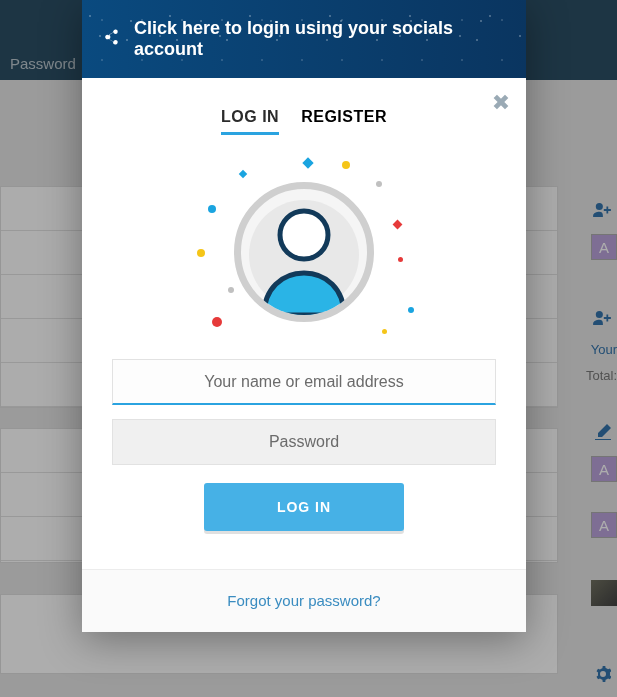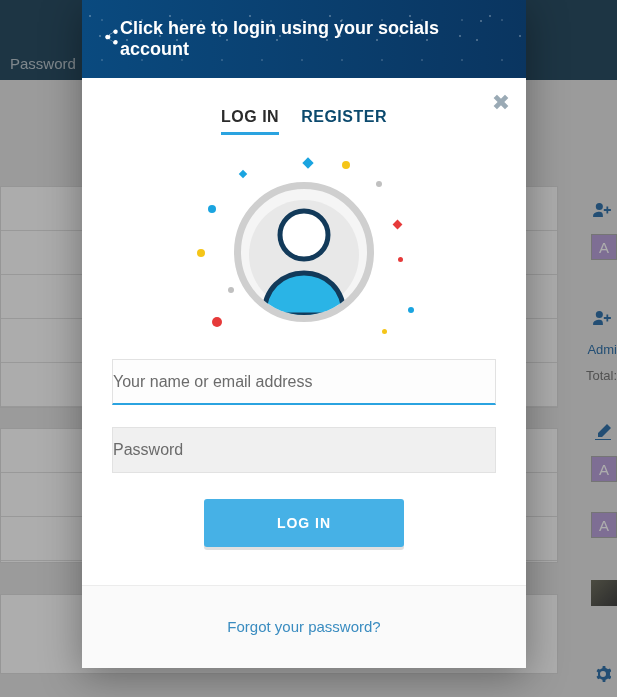--- a/index.html
+++ b/index.html
@@ -73,41 +73,41 @@
     background-image:
       radial-gradient(circle at 10% 20%, rgba(255,255,255,0.25) 1px, transparent 1px),
       radial-gradient(circle at 30% 60%, rgba(255,255,255,0.25) 1px, transparent 1px),
       radial-gradient(circle at 70% 30%, rgba(255,255,255,0.25) 1px, transparent 1px),
       radial-gradient(circle at 90% 80%, rgba(255,255,255,0.25) 1px, transparent 1px),
       radial-gradient(circle at 50% 50%, rgba(255,255,255,0.15) 1px, transparent 1px),
       linear-gradient(90deg,#0a4a7f,#0a3560);
     background-size: 80px 80px,60px 60px,70px 70px,50px 50px,40px 40px,100% 100%;
     color: #fff; font-weight: 600; font-size: 18px;
     padding: 18px 20px;
-    display: flex; align-items: center; 
+    display: flex; align-items: center; gap: 14px;
     cursor: pointer;
   }
   .share-icon svg { width: 18px; height: 18px; fill: #fff; }
 
   .modal-body { position: relative; padding: 30px 30px 38px; }
 
   .close-btn {
     position: absolute; right: 14px; top: 14px;
     width: 22px; height: 22px; cursor: pointer;
     color: #9aaab5; font-size: 22px; display:flex;align-items:center;justify-content:center;
   }
 
   .tabs {
     display: flex; justify-content: center; gap: 22px;
     margin-bottom: 22px;
   }
   .tab {
     font-size: 16px; font-weight: 600; letter-spacing: 0.5px;
     padding-bottom: 6px; cursor: pointer;
-    color: #0c4a6e;
+    color: #000000;
   }
   .tab.active {
     color: #2b2b2b;
     border-bottom: 3px solid #2aa3e0;
   }
 
   .avatar-wrap {
     position: relative;
     width: 220px; height: 190px;
     margin: 0 auto 12px;
@@ -120,42 +120,42 @@
     display:flex; align-items:flex-end; justify-content:center;
     overflow:hidden;
   }
   .avatar-circle svg { width: 110px; height: 120px; }
   .dot { position:absolute; border-radius:50%; }
 
   .field {
     width: 100%; height: 46px;
     border: 1px solid #e2e2e2;
     background: #fdfdfd;
-    font-size: 16px; 
-    color: #404040; margin-bottom: 22px;
+    font-size: 16px; text-align: center;
+    color: #404040; margin-bottom: 14px;
     outline: none;
   }
   .field.focused { border-bottom: 2px solid #2aa3e0; }
   .field.pwd { background: #f0f0f0; }
   .field::placeholder { color: #6b6b6b; }
 
   .login-btn {
     display: block; margin: 4px auto 0;
     width: 200px; height: 48px;
     background: #46b1e6; color: #fff;
     font-size: 14px; font-weight: 600; letter-spacing: 1px;
     border: none; border-radius: 3px;
     box-shadow: 0 3px 0 rgba(0,0,0,0.12);
     cursor: pointer;
   }
 
   .modal-footer {
     border-top: 1px solid #ececec;
     background: #fafafa;
-    padding: 32px; text-align: center;
+    padding: 22px; text-align: center;
   }
   .forgot { color: #3a8cc0; font-size: 15px; cursor: pointer; }
 </style>
 </head>
 <body>
 
 <div class="backdrop">
   <div class="topbar"></div>
   <span class="resources-link">Password</span>
 
@@ -177,21 +177,21 @@
     <svg width="18" height="16" viewBox="0 0 20 18">
         <path fill="#2b6ea8" d="M7 9a4 4 0 100-8 4 4 0 000 8zm0 2c-3 0-7 1.5-7 4.5V17h11v-1.5C11 12.5 10 11 7 11zm10-3V5h-2v3h-3v2h3v3h2v-3h3V8h-3z"></path>
       </svg>
   </span>
   <div class="side-badge" style="top:234px">A</div>
   <span class="side-icon" style="top:310px">
     <svg width="18" height="16" viewBox="0 0 20 18">
         <path fill="#2b6ea8" d="M7 9a4 4 0 100-8 4 4 0 000 8zm0 2c-3 0-7 1.5-7 4.5V17h11v-1.5C11 12.5 10 11 7 11zm10-3V5h-2v3h-3v2h3v3h2v-3h3V8h-3z"></path>
       </svg>
   </span>
-  <span class="side-text" style="top:342px">Admi</span>
+  <span class="side-text" style="top:342px">Your</span>
   <span class="side-text" style="top:368px;color:#737373">Total:</span>
   <span class="side-icon" style="top:424px">
     <svg width="16" height="16" viewBox="0 0 16 16">
         <path fill="#2b6ea8" d="M12 0l4 4-9 9H3v-4l9-9zM0 15h16v1H0z"></path>
       </svg>
   </span>
   <div class="side-badge" style="top:456px">A</div>
   <div class="side-badge" style="top:512px">A</div>
   <div class="side-img" style="top:580px"></div>
   <span class="side-icon" style="top:666px">

